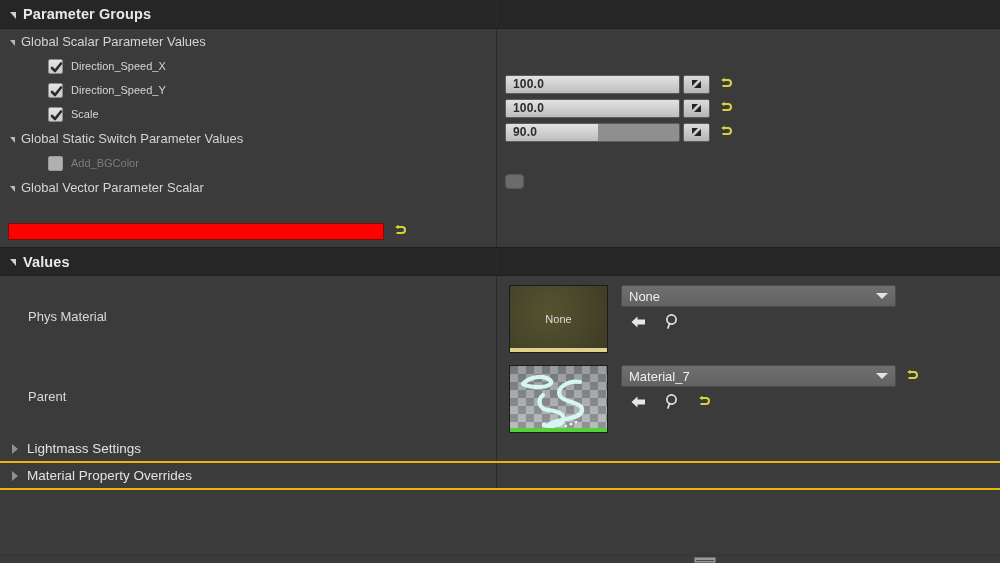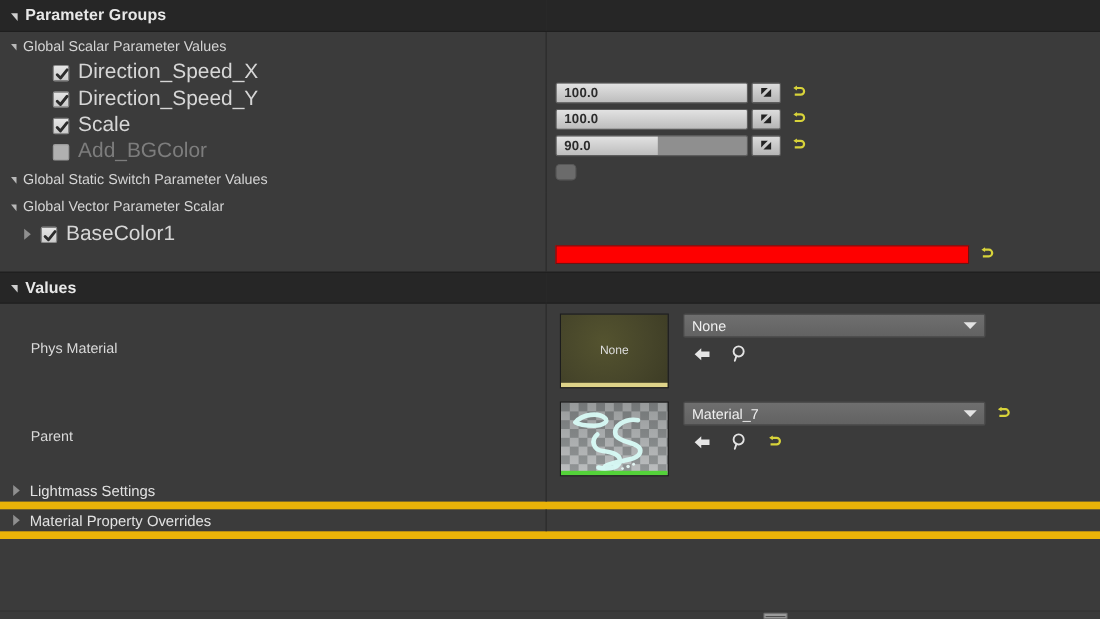--- a/index.html
+++ b/index.html
@@ -70,21 +70,21 @@
   }
 
   
   .group-row { height: 25px; }
   .group-row .lcol { padding-left: 10px; align-items: center; }
   .group-label { font-size: 13px; color: #d4d4d4; }
 
   
   .param-row { height: 24px; }
   .param-row .lcol { padding-left: 48px; }
-  .param-label { font-size: 19px; color: #d6d6d6; }
+  .param-label { font-size: 11px; color: #d6d6d6; }
   .param-row.disabled .param-label { color: #7d7d7d; }
   .param-row .rcol { padding-left: 8px; margin-top: 36px; }
 
   
   .cb {
     width: 15px; height: 15px; border-radius: 2px;
     background: linear-gradient(#e6e6e6,#cbcbcb);
     border: 1px solid #8d8d8d;
     margin-right: 8px; position: relative; flex: 0 0 15px;
   }
@@ -161,21 +161,21 @@
     width: 0;height:0;
     border-left: 6px solid transparent; border-right: 6px solid transparent;
     border-top: 6px solid #e3e3e3;
   }
   .iconbar { display: flex; align-items: center; gap: 16px; margin-top: 6px; padding-left: 8px; }
   .icnbtn { display:flex; align-items:center; justify-content:center; }
 
   .combo-wrap { display:flex; align-items:flex-start; }
 
   
-  .cat-collapsed { height: 27px; border-bottom:7px solid #eab308;justify-content:space-between; }
+  .cat-collapsed { height: 27px; border-bottom:2px solid #eab308;justify-content:space-between; }
   .cat-collapsed .lcol { padding-left: 12px; }
   .cat-collapsed .cat-title2 { font-size: 13.5px; color: #e2e2e2; }
 
   
   .bottom-bar {
     position: absolute; left: 0; bottom: 0; width: 1000px; height: 8px;
     background: #3b3b3b; border-top: 1px solid #343434;
   }
   .grip {
     position: absolute; left: 694px; bottom: 0px; width: 22px; height: 6px;
@@ -305,62 +305,53 @@
         <span class="resetico">
           <svg width="14" height="14" viewBox="0 0 14 14">
               <path d="M4.5 3 H9 a3 3 0 0 1 0 6 H3.5" stroke="#d8d33a" stroke-width="2" fill="none"></path>
               <path d="M5.5 0.8 L2.2 3 L5.5 5.2 Z" fill="#d8d33a"></path>
             </svg>
         </span>
       </div>
     </div>
   </div>
 
+  <div class="row group-row">
+    <div class="vsplit"></div>
+    <div class="lcol">
+      <span class="tri-down small"></span>
+      <span class="group-label">Global Static Switch Parameter Values</span>
+    </div>
+    <div class="rcol"></div>
+  </div>
+
   <div class="row param-row disabled">
     <div class="vsplit"></div>
     <div class="lcol">
       <span class="cb disabled"></span>
       <span class="param-label">Add_BGColor</span>
     </div>
     <div class="rcol">
       <span class="switchbox"></span>
     </div>
   </div>
 
-  <div class="row group-row">
-    <div class="vsplit"></div>
-    <div class="lcol">
-      <span class="tri-down small"></span>
-      <span class="group-label">Global Static Switch Parameter Values</span>
-    </div>
-    <div class="rcol"></div>
-  </div>
-
 
 
   <div class="row group-row">
     <div class="vsplit"></div>
     <div class="lcol">
       <span class="tri-down small"></span>
       <span class="group-label">Global Vector Parameter Scalar</span>
     </div>
     <div class="rcol"></div>
   </div>
 
   <div class="row param-row colorrow">
     <div class="vsplit"></div>
-    <div class="lcol">
-      <span class="tri-right hollow"></span>
-      <span class="cb">
-        <svg width="13" height="13" viewBox="0 0 13 13">
-            <path d="M2 7 L5 10 L11 2.5" stroke="#2c2c2c" stroke-width="2.6" fill="none" stroke-linecap="round" stroke-linejoin="round"></path>
-          </svg>
-      </span>
-      <span class="param-label">BaseColor1</span>
-    </div>
     <div class="rcol" style="padding-left:8px">
       <span class="swatch" style="background:#fe0000"></span>
       <span class="resetico">
         <svg width="14" height="14" viewBox="0 0 14 14">
             <path d="M4.5 3 H9 a3 3 0 0 1 0 6 H3.5" stroke="#d8d33a" stroke-width="2" fill="none"></path>
             <path d="M5.5 0.8 L2.2 3 L5.5 5.2 Z" fill="#d8d33a"></path>
           </svg>
       </span>
     </div>
   </div>

